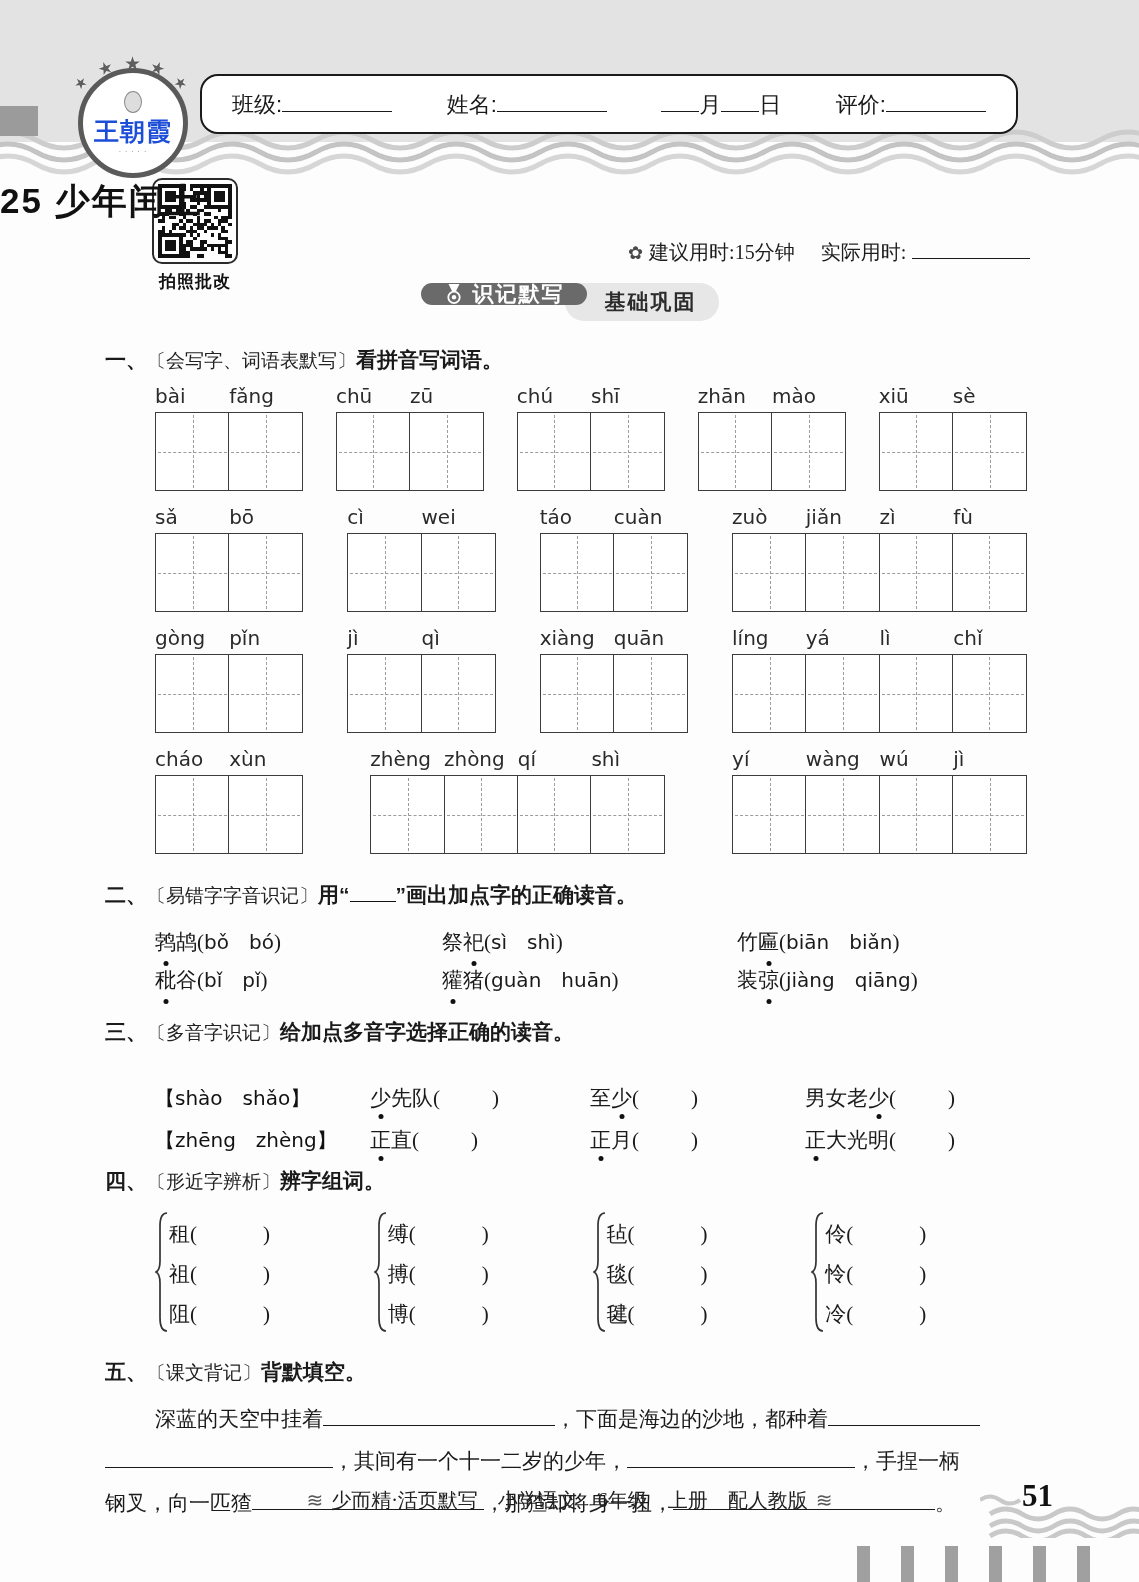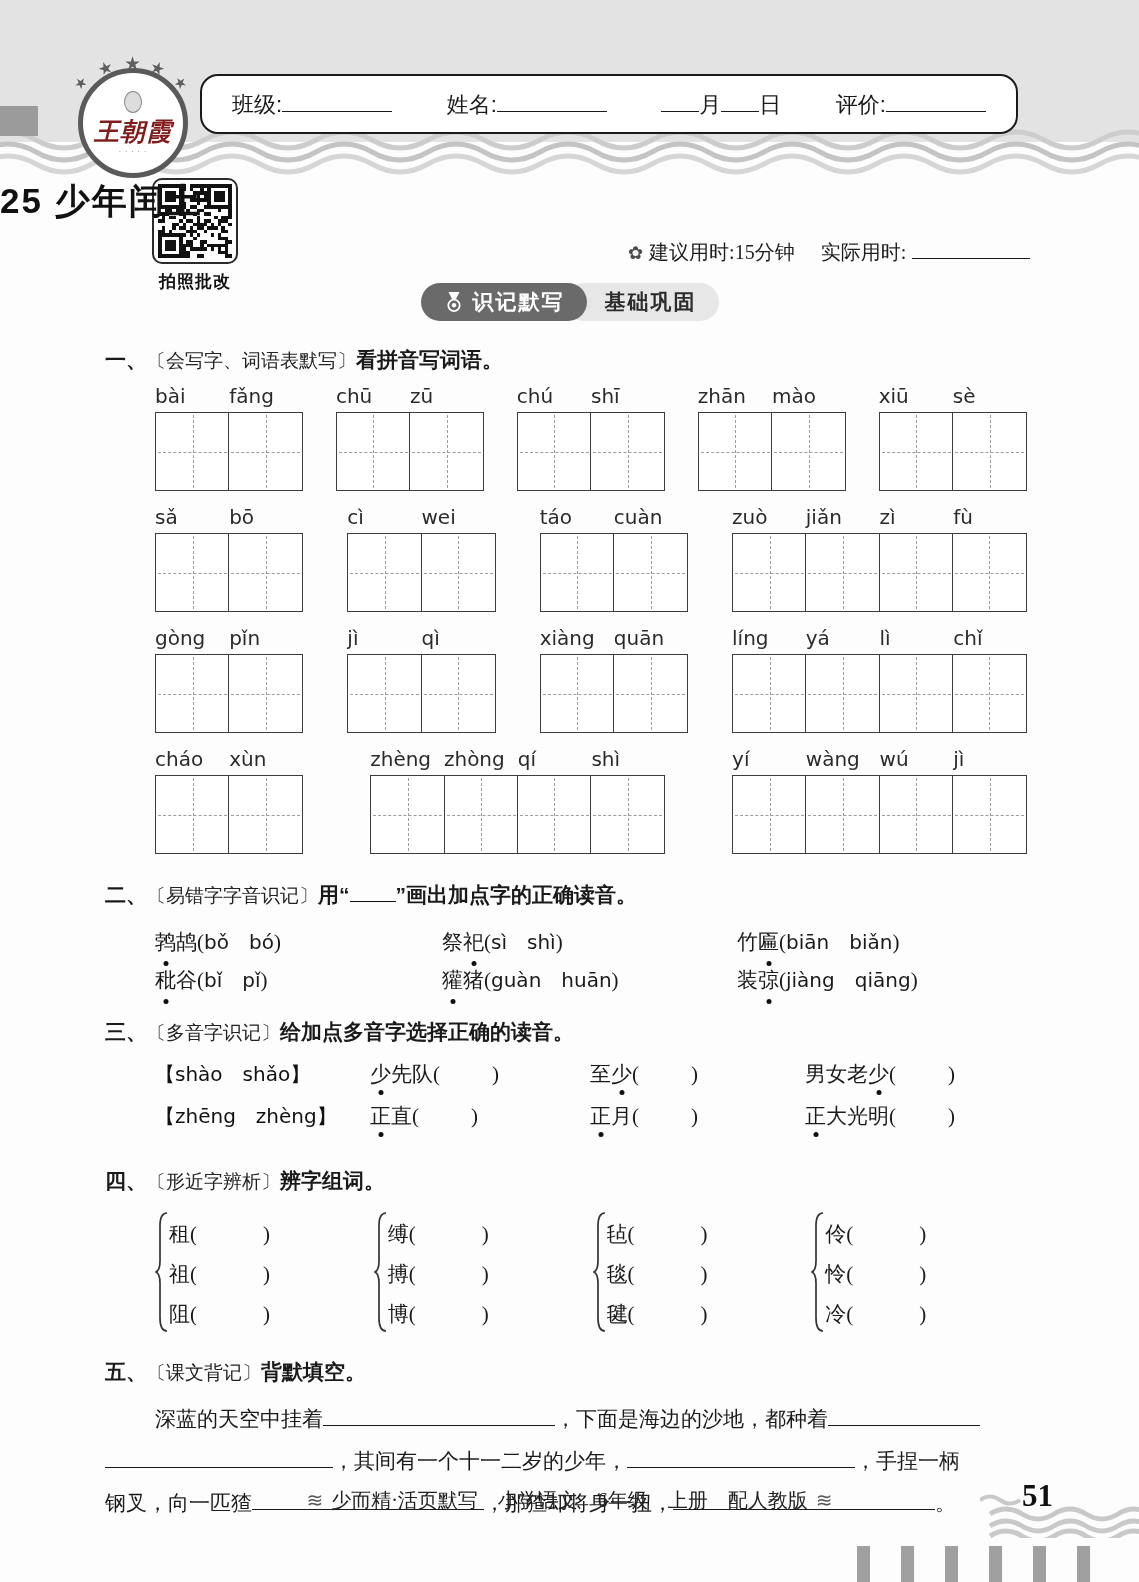--- a/index.html
+++ b/index.html
@@ -15,37 +15,37 @@
            display:flex;align-items:center;justify-content:space-between;padding:0 30px;box-sizing:border-box;
            font-size:22px;}
   .hdr-item{white-space:nowrap;display:flex;align-items:baseline;}
   .blank{display:inline-block;border-bottom:1.8px solid #1a1a1a;height:1em;vertical-align:baseline;}
   
   .logo{position:absolute;top:52px;left:72px;width:124px;height:130px;z-index:6;}
   .logo-circle{position:absolute;top:16px;left:6px;width:100px;height:100px;border-radius:50%;
                border:5px solid #5a5a5a;background:#fff;display:flex;flex-direction:column;
                align-items:center;justify-content:center;}
   .logo-face{width:16px;height:20px;border:1.5px solid #8a8a8a;border-radius:50%;background:#ddd;margin-bottom:2px;}
-  .logo-name{font-family:"Liberation Serif",serif;font-weight:bold;font-size:25px;letter-spacing:1px;color:#7f1d1d;font-style:italic;}
+  .logo-name{font-family:"Liberation Serif",serif;font-weight:bold;font-size:25px;letter-spacing:1px;color:#1d4ed8;}
   .logo-sub{font-size:7px;color:#8a8a8a;letter-spacing:1px;}
   .star{position:absolute;color:#5f5f5f;text-shadow:0 0 2px #fff;}
   
   .qr-block{position:absolute;top:178px;left:150px;width:90px;text-align:center;z-index:4;}
   .qr-frame{width:82px;height:82px;border:2.5px solid #2b2b2b;border-radius:10px;background:#fff;
             display:flex;align-items:center;justify-content:center;margin:0 auto;}
   .qr-caption{margin-top:6px;font-size:17px;font-weight:bold;letter-spacing:1px;color:#111;}
   
   .lesson-title{position:absolute;top:178px;left:0;width:1139px;text-align:left;
                 font-size:35px;font-weight:bold;letter-spacing:2px;color:#111;z-index:4;}
   .timing{position:absolute;top:238px;left:628px;font-family:"Liberation Serif",serif;
           font-size:20px;color:#1d1d1d;z-index:4;display:flex;align-items:baseline;gap:6px;}
   .timing .flower{font-size:18px;color:#4a4a4a;}
   .badge-row{position:absolute;top:283px;left:0;width:1139px;display:flex;justify-content:center;z-index:4;}
   .pill-dark{position:relative;z-index:2;display:flex;align-items:center;gap:8px;background:#6a6a6a;color:#fff;
-             font-size:21px;font-weight:bold;letter-spacing:2px;border-radius:19px;height:38px;padding:0 22px;}
+             font-size:21px;font-weight:bold;letter-spacing:2px;border-radius:19px;height:22px;padding:0 22px;}
   .pill-light{position:relative;z-index:1;margin-left:-22px;background:#e7e7e7;color:#2b2b2b;font-size:21px;
               font-weight:bold;letter-spacing:2px;border-radius:19px;height:38px;display:flex;align-items:center;
               padding:0 22px 0 40px;}
   
   .flow{position:absolute;top:345px;left:0;width:1139px;padding:0 109px 0 105px;box-sizing:border-box;z-index:4;}
   .sec-head{font-size:21px;line-height:30px;white-space:nowrap;}
   .sec-num{font-weight:bold;}
   .sec-tag{font-family:"Liberation Serif",serif;font-size:19px;color:#222;}
   .sec-title{font-weight:bold;}
   
@@ -65,21 +65,21 @@
   
   .sec2-grid{display:grid;grid-template-columns:287px 295px 1fr;row-gap:4px;margin:14px 0 0 50px;}
   .w-item{font-family:"Liberation Serif",serif;font-size:21px;line-height:34px;white-space:nowrap;}
   .w-opts{font-family:"DejaVu Sans",sans-serif;font-size:20px;}
   .optgap{display:inline-block;width:20px;}
   
   .sec3-rows{margin:12px 0 0 50px;}
   .m-row{display:flex;align-items:baseline;height:42px;}
   .m-opts{width:215px;font-family:"DejaVu Sans",sans-serif;font-size:20px;font-weight:normal;color:#111;white-space:nowrap;}
   .m-item{font-family:"Liberation Serif",serif;font-size:21px;white-space:nowrap;}
-  .m-item.c1{width:220px;} .m-item.c2{width:215px;}
+  .m-item.c1{width:220px;margin-top:24px;} .m-item.c2{width:215px;}
   .pgap{display:inline-block;}
   
   .sec4-grid{display:grid;grid-template-columns:repeat(4,1fr);margin:14px 0 0 50px;}
   .fg{display:flex;align-items:center;}
   .fg-col{display:flex;flex-direction:column;}
   .fg-row{font-family:"Liberation Serif",serif;font-size:21px;line-height:40px;white-space:nowrap;}
   
   .sec5-lines{margin-top:10px;font-family:"Liberation Serif",serif;font-size:21px;}
   .sec5-line{line-height:42px;white-space:nowrap;}
   .sec5-line:first-child{text-indent:50px;}

